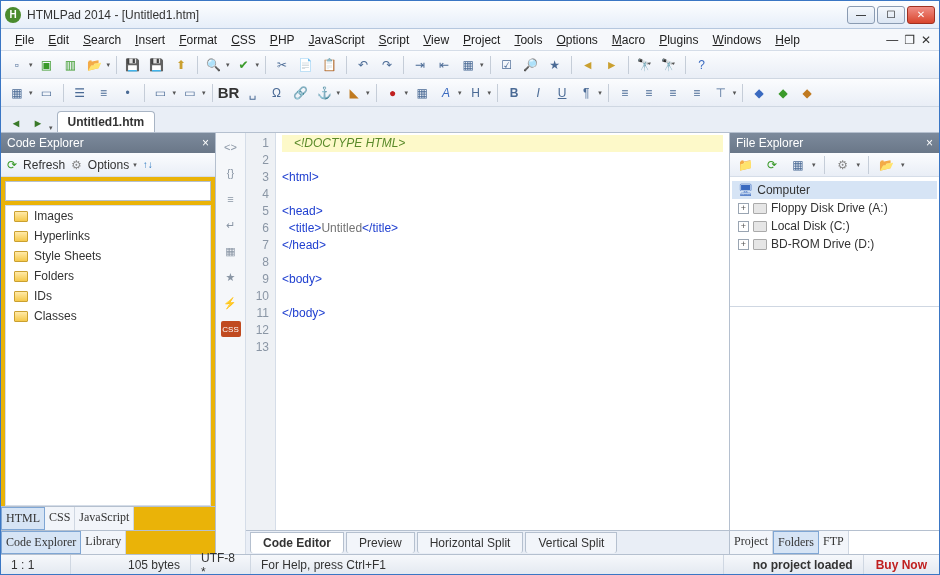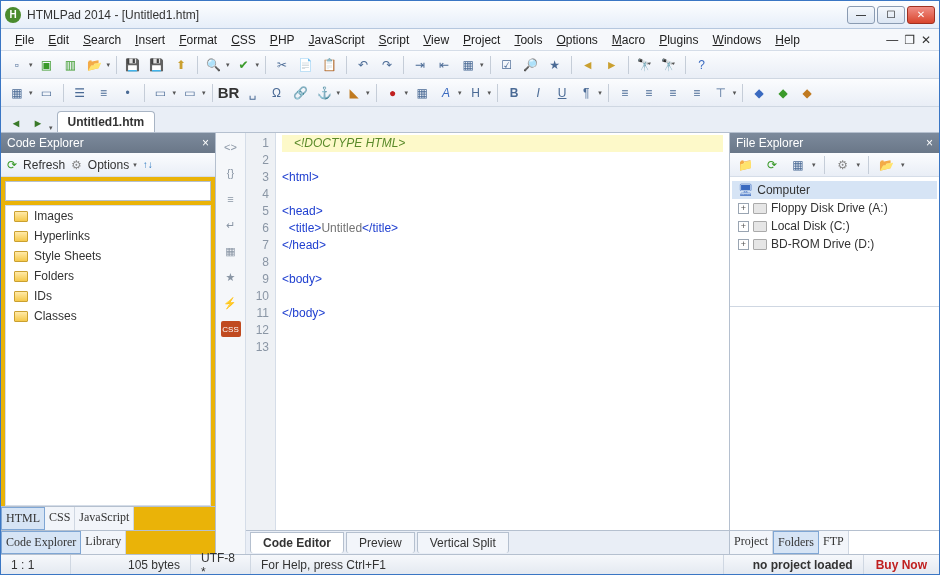--- a/index.html
+++ b/index.html
@@ -318,20 +318,21 @@
           <div class="code-line"></div>
           <div class="code-line"><span class="tag">&lt;body&gt;</span></div>
           <div class="code-line"></div>
           <div class="code-line"><span class="tag">&lt;/body&gt;</span></div>
           <div class="code-line"></div>
         </div>
     </div>
     <div class="editor-bottom-tabs" id="etabs">
         <div class="etab active">Code Editor</div>
         <div class="etab">Preview</div>
+        <div class="etab">Horizontal Split</div>
         <div class="etab">Vertical Split</div>
       </div>
   </div>
 
   <div class="right-panel">
     <div class="panel-header">
       <span>File Explorer</span>
       <span class="x">×</span>
     </div>
     <div class="panel-toolbar">

